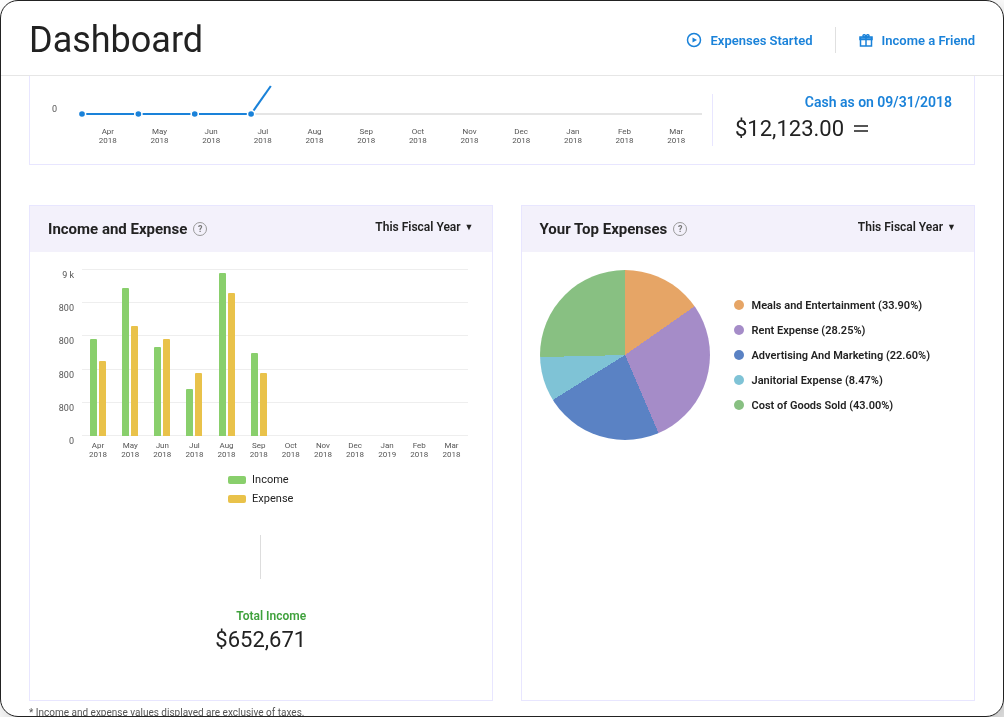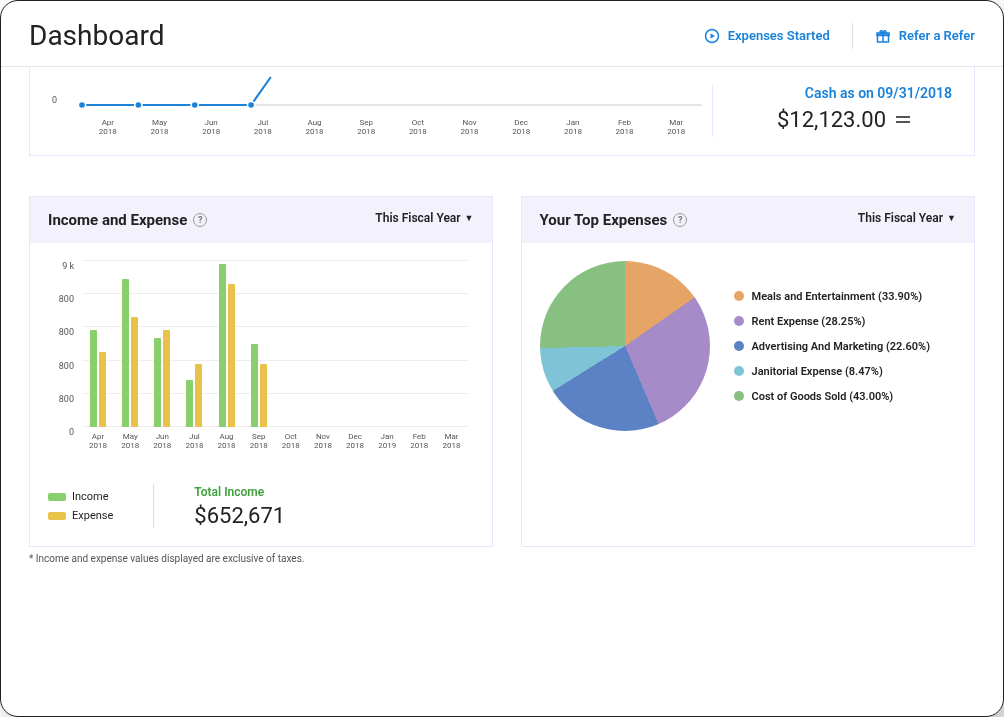--- a/index.html
+++ b/index.html
@@ -1,31 +1,31 @@
 <!DOCTYPE html>
 <html><head>
 <meta charset="utf-8">
 <style>
   * { box-sizing: border-box; margin: 0; padding: 0; }
   body { font-family: -apple-system, BlinkMacSystemFont, "Segoe UI", Roboto, Arial, sans-serif; background: #fff; color: #222; }
   .window { width: 1004px; height: 717px; border: 1px solid #222; border-radius: 18px; overflow: hidden; position: relative; background:#fff; box-shadow: 10px 14px 30px rgba(0,0,0,0.25); }
   .inner { position:absolute; inset:0; padding: 0; }
   .header { display:flex; align-items:center; justify-content:space-between; padding: 18px 28px 14px 28px; border-bottom:1px solid #e6e6e6; }
-  .title { font-size: 28px; font-weight: 400; color:#222; }
+  .title { font-size: 36px; font-weight: 400; color:#222; }
   .header-actions { display:flex; align-items:center; gap:22px; }
   .action { display:flex; align-items:center; gap:8px; color:#1a82d9; font-weight:600; font-size:13px; cursor:pointer; }
   .action .icon { display:inline-flex; }
   .divider-v { width:1px; height:26px; background:#e0e0e0; }
 
   .content { padding: 0 28px 24px 28px; }
   .top-row { display:flex; gap:0; border:1px solid #e8e6ff; border-top:none; padding: 18px 22px 18px 22px; margin-bottom:40px; }
   .linechart-wrap { flex:1; }
   .cash-box { width:240px; border-left:1px solid #e8e6ff; padding-left:22px; text-align:right; }
   .cash-label { color:#1a82d9; font-size:14px; font-weight:600; margin-bottom:6px; cursor:pointer; }
-  .cash-value { font-size:22px; font-weight:400; display:flex; justify-content:center; align-items:center; gap:10px; }
+  .cash-value { font-size:22px; font-weight:400; display:flex; justify-content:flex-start; align-items:center; gap:10px; }
   .menu-lines { display:inline-flex; flex-direction:column; gap:3px; }
   .menu-lines span { width:14px; height:2px; background:#555; display:block; }
 
   .cards-row { display:flex; gap:28px; }
   .card { border:1px solid #e8e6ff; flex:1; background:#fff; }
   .card-header { background:#f3f1fb; padding:14px 18px; display:flex; align-items:flex-start; justify-content:space-between; }
   .card-title { font-size:15px; font-weight:700; display:flex; align-items:center; gap:6px; }
   .help-circle { width:14px; height:14px; border:1px solid #999; border-radius:50%; display:inline-flex; align-items:center; justify-content:center; font-size:9px; color:#777; }
   .period-picker { font-size:12px; font-weight:600; display:flex; align-items:center; gap:4px; cursor:pointer; }
   .caret { font-size:9px; }
@@ -37,27 +37,27 @@
   .y-tick { position:absolute; right:4px; font-size:9px; color:#555; transform:translateY(50%); }
   .grid-line { position:absolute; left:34px; right:6px; height:1px; background:#eee; }
   .plot { position:absolute; left:34px; right:6px; top:0; bottom:24px; display:flex; align-items:flex-end; }
   .group { flex:1; display:flex; align-items:flex-end; justify-content:center; gap:2px; height:100%; }
   .bar { width:7px; border-radius:1px 1px 0 0; }
   .bar.income { background:#89cf6c; }
   .bar.expense { background:#e9c24a; }
   .x-axis { position:absolute; left:34px; right:6px; bottom:0; display:flex; }
   .x-tick { flex:1; text-align:center; font-size:8px; color:#555; line-height:1.2; }
 
-  .legend-totals { display:flex; align-items:center; margin-top:33px; gap:30px; }
+  .legend-totals { display:flex; align-items:center; margin-top:13px; gap:30px;flex-direction:column; }
   .legend-col { display:flex; flex-direction:column; gap:6px; }
   .legend-item { display:flex; align-items:center; gap:6px; font-size:11px; }
   .swatch { width:18px; height:8px; border-radius:2px; }
   .total-block { display:flex; flex-direction:column; gap:4px; }
   .total-label { font-size:12px; font-weight:600; }
-  .total-label.inc { color:#3fa13c; }
+  .total-label.inc { color:#3fa13c;text-align:right; }
   .total-label.exp { color:#d9534f; }
   .total-value { font-size:22px; font-weight:400; }
   .vsep { width:1px; height:44px; background:#ddd; margin:0 10px; }
 
   .footnote { font-size:10px; color:#555; margin-top:6px; }
 
   
   .pie-wrap { display:flex; align-items:center; gap:24px; }
   .pie { width:170px; height:170px; border-radius:50%; position:relative; }
   .pie-legend { display:flex; flex-direction:column; gap:12px; font-size:11px; }
@@ -93,21 +93,21 @@
       <div class="action">
         <span class="icon">
           <svg width="16" height="16" viewBox="0 0 16 16" fill="none" stroke="#1a82d9" stroke-width="1.5">
                 <rect x="2.5" y="6" width="11" height="8"></rect>
                 <line x1="8" y1="6" x2="8" y2="14"></line>
                 <rect x="2" y="5" width="12" height="2.5"></rect>
                 <path d="M8 5 C8 2.5 5 2 5 4 C5 5 8 5 8 5 Z"></path>
                 <path d="M8 5 C8 2.5 11 2 11 4 C11 5 8 5 8 5 Z"></path>
               </svg>
         </span>
-        <span>Refer a Refer</span>
+        <span>Income a Friend</span>
       </div>
     </div>
   </div>
 
   <div class="content">
     <div class="top-row">
       <div class="linechart-wrap">
         <div class="linechart">
           <div class="lc-ylabel">0</div>
           <div class="lc-plot">

